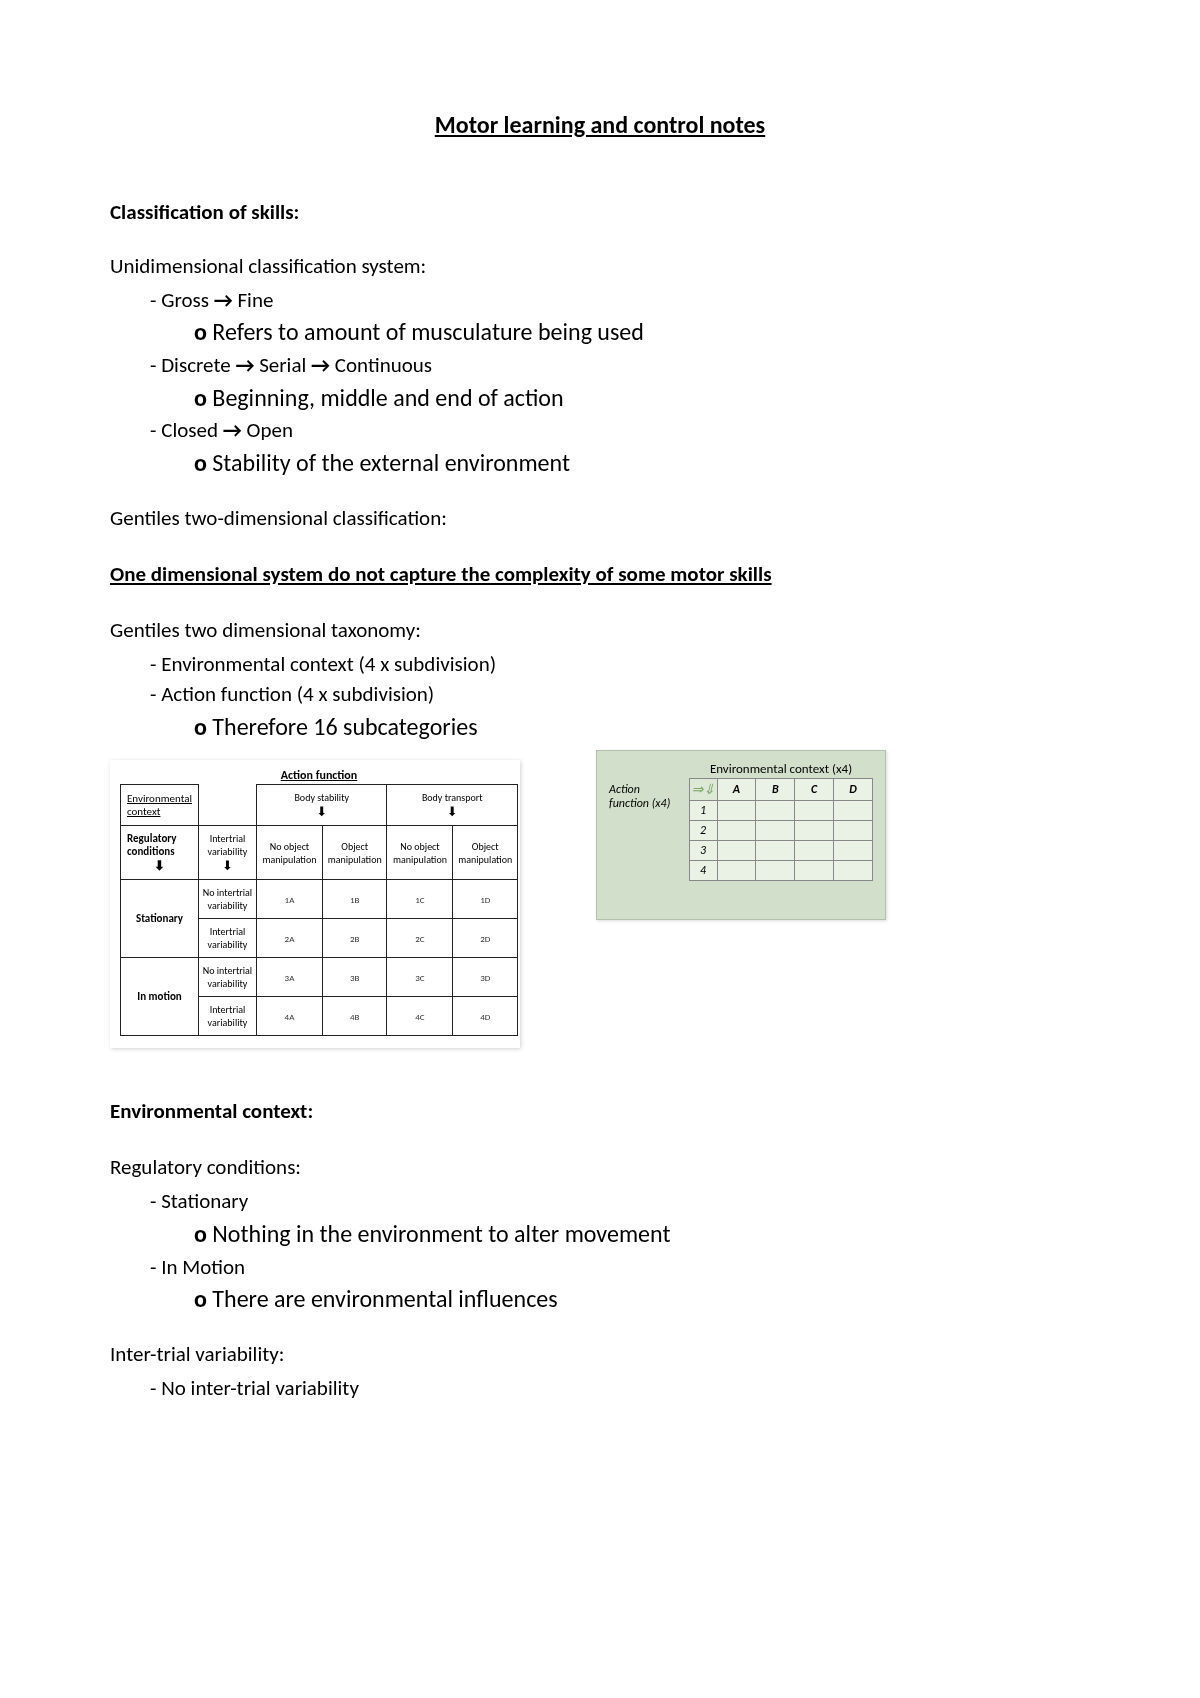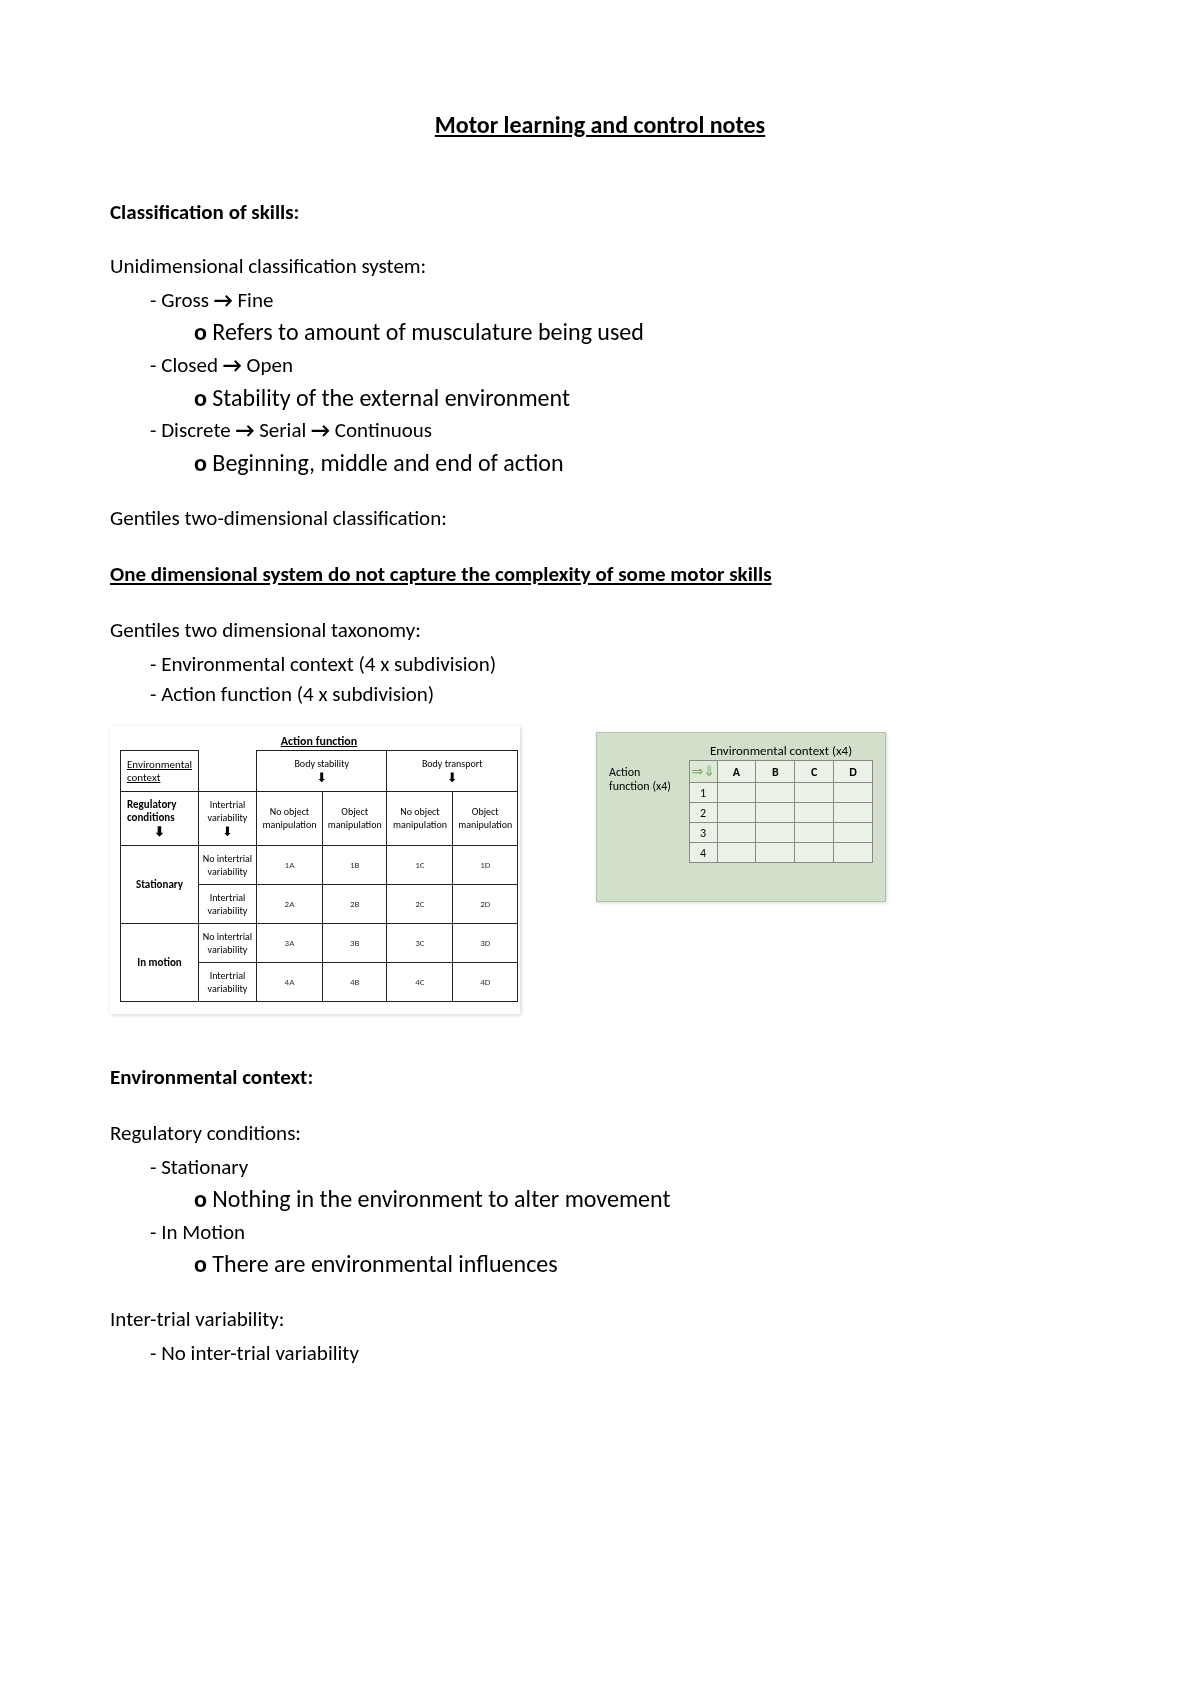--- a/index.html
+++ b/index.html
@@ -99,20 +99,21 @@
       width: 100%;
       font-size: 12px;
       table-layout: fixed;
     }
     .mini-table td, .mini-table th {
       border: 1px solid #888;
       text-align: center;
       padding: 2px;
       background: #eaf1e5;
       height: 20px;
+      font-style: italic;
     }
     .mini-table .blank-side {
       border: none;
       background: transparent;
       text-align: left;
       vertical-align: top;
       padding: 4px 6px 0 0;
     }
     .mini-table .corner {
       background: #dde8d6;
@@ -136,52 +137,55 @@
 <ul class="dash">
   <li>
     <span>Gross</span>
     <span class="arrow"> → </span>
     <span>Fine</span>
     <ul class="circle">
         <li>Refers to amount of musculature being used</li>
       </ul>
   </li>
   <li>
-    <span>Closed</span>
-    <span class="arrow"> → </span>
-    <span>Open</span>
-    <ul class="circle">
-        <li>Stability of the external environment</li>
-      </ul>
-  </li>
-  <li>
     <span>Discrete</span>
     <span class="arrow"> → </span>
     <span>Serial</span>
     <span class="arrow"> → </span>
     <span>Continuous</span>
     <ul class="circle">
         <li>Beginning, middle and end of action</li>
+      </ul>
+  </li>
+  <li>
+    <span>Closed</span>
+    <span class="arrow"> → </span>
+    <span>Open</span>
+    <ul class="circle">
+        <li>Stability of the external environment</li>
       </ul>
   </li>
 </ul>
 
 <div class="spacer-sm"></div>
 <div class="normal-text">Gentiles two-dimensional classification:</div>
 <div class="spacer-sm"></div>
 <div class="normal-text underline-bold">One dimensional system do not capture the complexity of some motor skills</div>
 <div class="spacer-sm"></div>
 
 <div class="figures-row">
   <div class="text-part">
     <div class="normal-text">Gentiles two dimensional taxonomy:</div>
     <ul class="dash">
       <li>Environmental context (4 x subdivision)</li>
       <li>
         <span>Action function (4 x subdivision)</span>
+        <ul class="circle">
+            <li>Therefore 16 subcategories</li>
+          </ul>
       </li>
     </ul>
 
     <div class="big-table-wrap">
       <div class="af-title">Action function</div>
       <table class="big-table">
         <tbody>
             <tr>
           <td class="ec-head" rowspan="2" style="width:70px"><span>Environmental context</span></td>
           <td class="noborder" rowspan="2" style="width:58px"></td>

